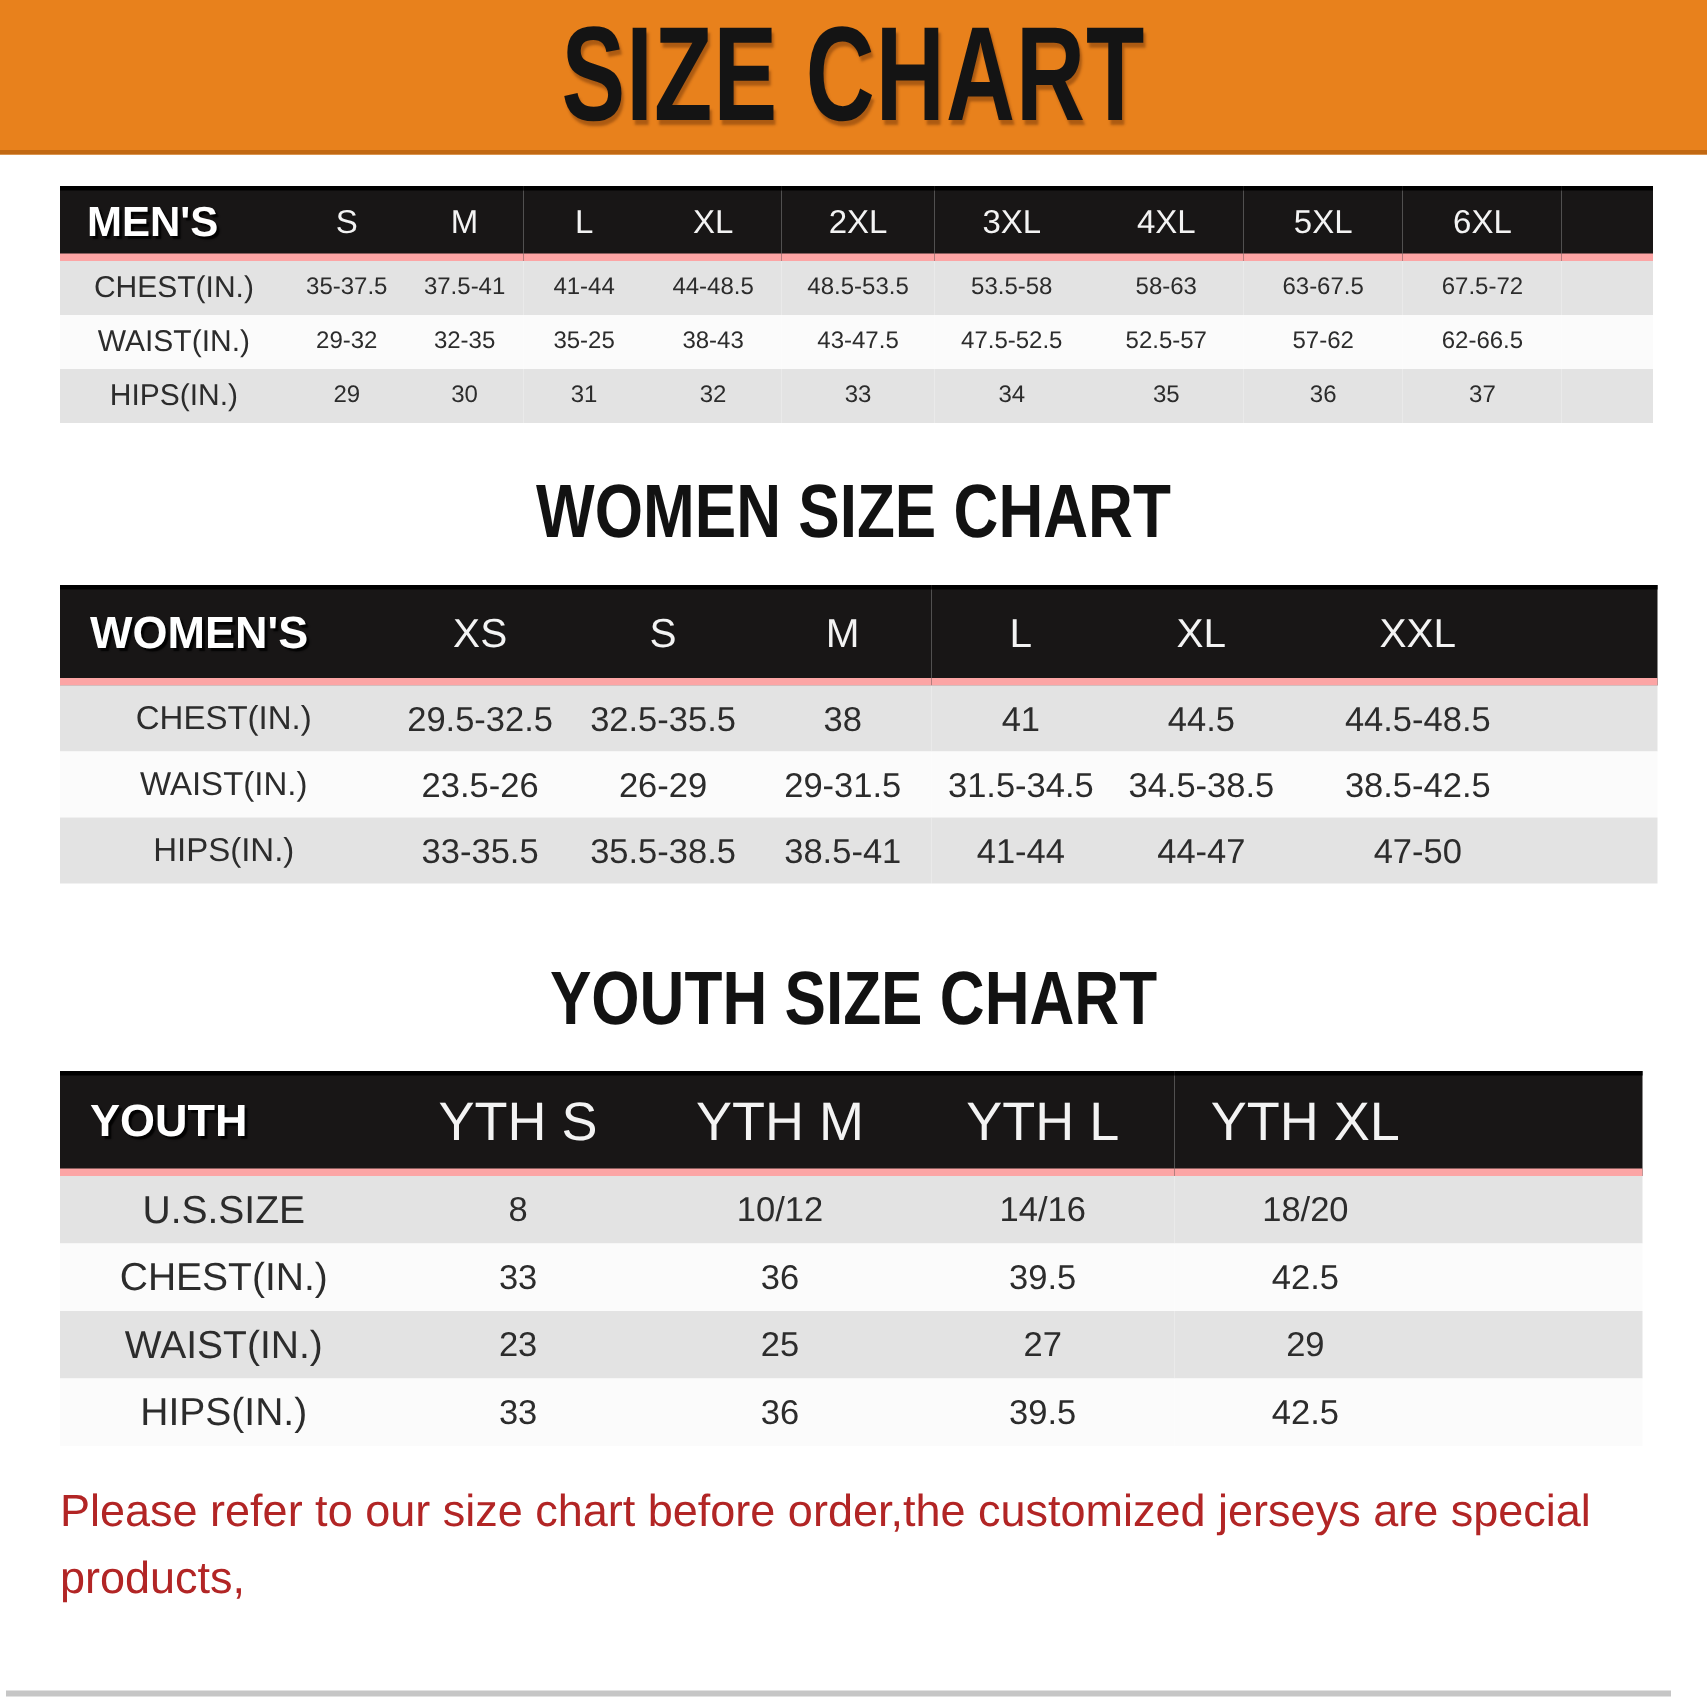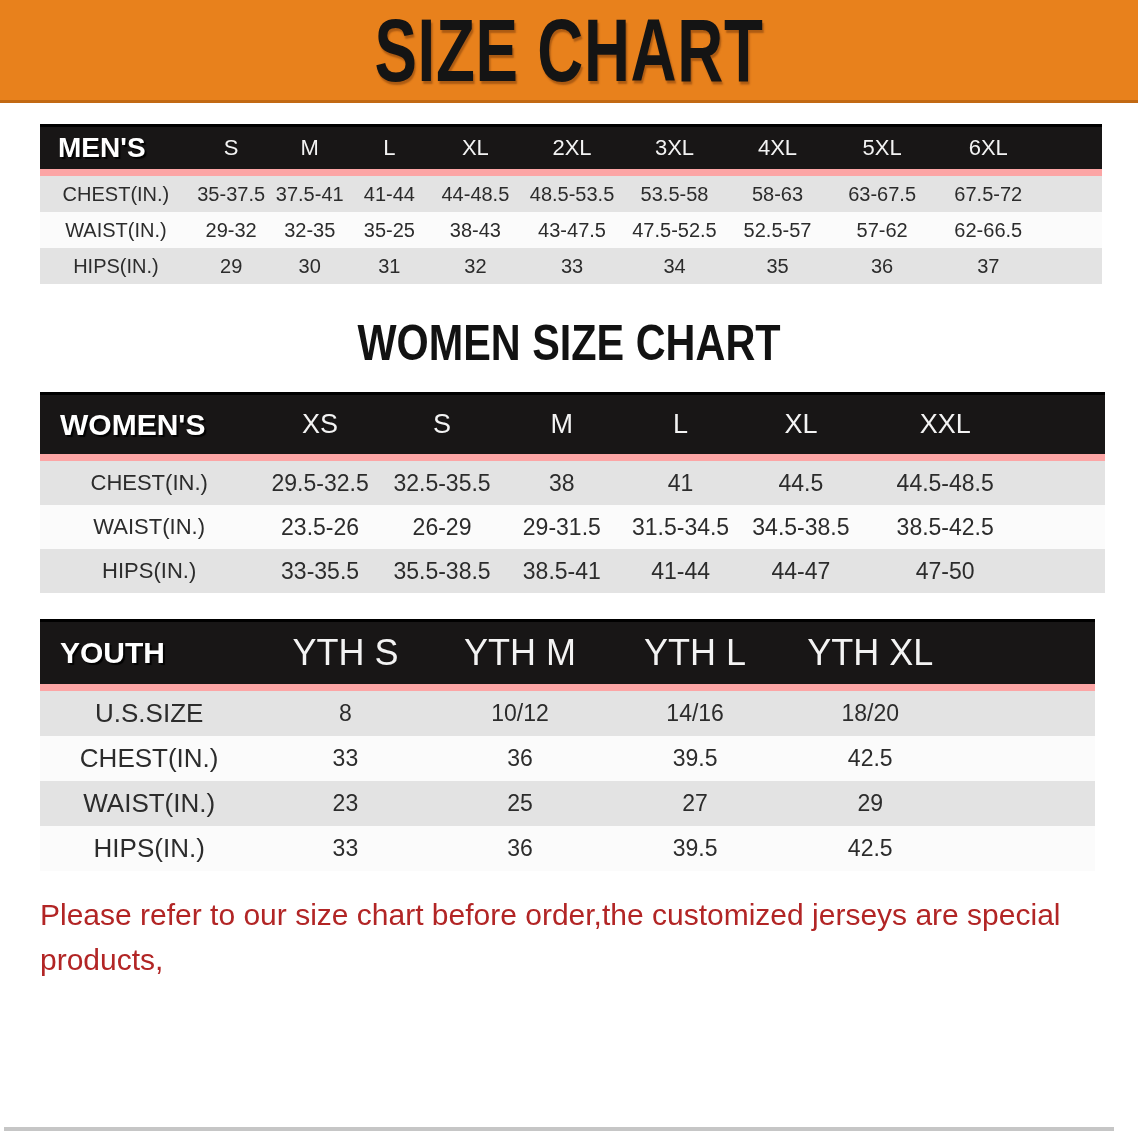--- a/index.html
+++ b/index.html
@@ -27,38 +27,38 @@
   }
   .title-man{margin-top:29px;}
   .title-women{margin-top:36px;}
   .title-youth{margin-top:54px;}
   
   table.size-table{
     border-collapse:separate;border-spacing:0;table-layout:fixed;
     margin-left:40px;
   }
   table.size-table thead th{
-    background:#181616;color:#f3f3f3;border-top:3px solid #000;border-bottom:7px solid #fca5a5;
+    background:#181616;color:#f3f3f3;border-top:3px solid #000;border-bottom:5px solid #fca5a5;
     font-weight:normal;white-space:nowrap;overflow:visible;
   }
   table.size-table thead th.corner{
     color:#ffffff;font-weight:bold;text-align:left;
     text-shadow:2px 2px 1px rgba(0,0,0,.9);
   }
   table.size-table td{
     text-align:center;color:#2c2c2c;white-space:nowrap;overflow:visible;
   }
   table.size-table tr.stripe td{background:#e3e3e3;}
   table.size-table tr.plain  td{background:#fbfbfb;}
   td.row-label{color:#1f1f1f;}
   
   table.men{width:1062px;margin-top:21px;}
   table.men thead th{height:40px;font-size:22px;}
   table.men thead th.corner{font-size:28px;padding-left:18px;}
-  table.men td{height:34px;font-size:20px;}
+  table.men td{height:34px;font-size:16px;}
   table.men td.row-label{font-size:20px;}
   
   table.women{width:1065px;margin-top:27px;}
   table.women thead th{height:57px;font-size:27px;}
   table.women thead th.corner{font-size:30px;padding-left:20px;}
   table.women td{height:42px;font-size:23px;}
   table.women td.row-label{font-size:22px;}
   
   table.youth{width:1055px;margin-top:26px;}
   table.youth thead th{height:60px;font-size:36px;}
@@ -212,20 +212,23 @@
           <td style="background: rgb(227, 227, 227);">41-44</td>
           <td style="background: rgb(227, 227, 227);">44-47</td>
           <td style="background: rgb(227, 227, 227);">47-50</td>
           <td style="background: rgb(227, 227, 227);"></td>
         </tr>
       </tbody>
     </table>
 </section>
 
 <section>
+  <h2 class="section-title title-youth">
+    <span class="stretch">YOUTH SIZE CHART</span>
+  </h2>
   <table class="size-table youth">
       <colgroup>
         <col style="width: 20.7%;">
         <col style="width: 16.5%;">
         <col style="width: 16.6%;">
         <col style="width: 16.6%;">
         <col style="width: 16.6%;">
         <col style="width: 13%;">
       </colgroup>
       <thead>

